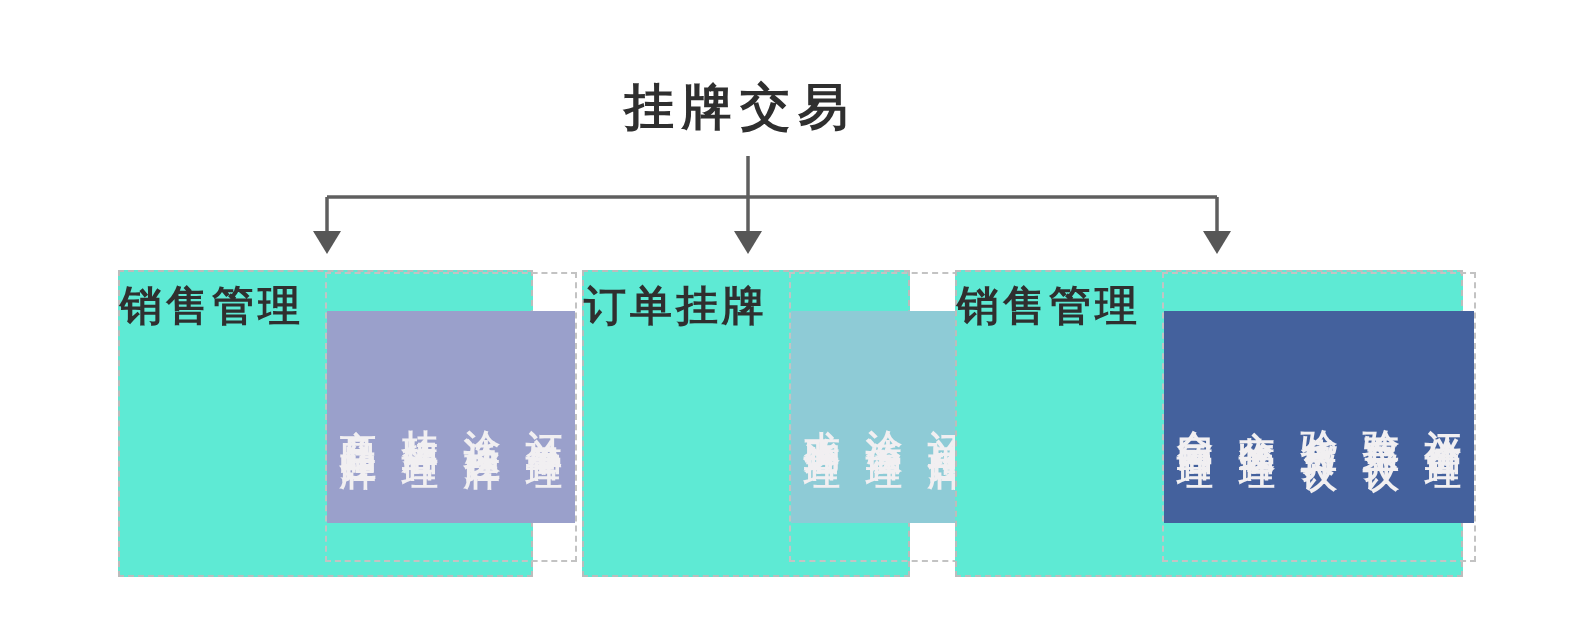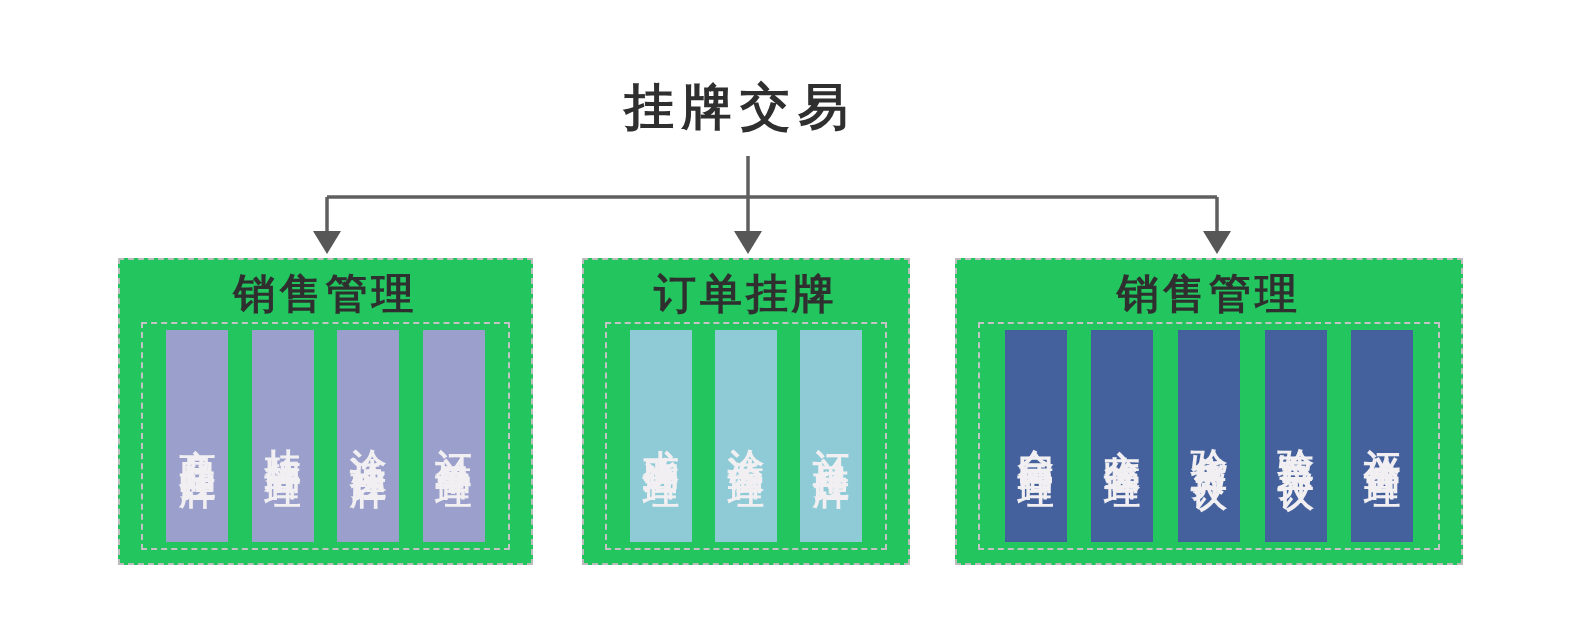--- a/index.html
+++ b/index.html
@@ -23,27 +23,27 @@
     white-space: nowrap;
   }
   svg.connectors {
     position: absolute;
     left: 0; top: 0;
     width: 1589px; height: 643px;
     pointer-events: none;
   }
   .group {
     position: absolute;
-    top: 258px;
+    top: 270px;
     height: 307px;
     box-sizing: border-box;
     border: 2px dashed #bcbcbc;
-    background: #22c55e;
+    background: #5eead4;
     display: flex;
-    flex-direction: column;
+    flex-direction: row;
   }
   .g1 { left: 118px; width: 415px; }
   .g2 { left: 582px; width: 328px; }
   .g3 { left: 955px; width: 508px; }
   .group-title {
     height: 62px;
     line-height: 68px;
     text-align: center;
     font-size: 42px;
     font-weight: bold;

